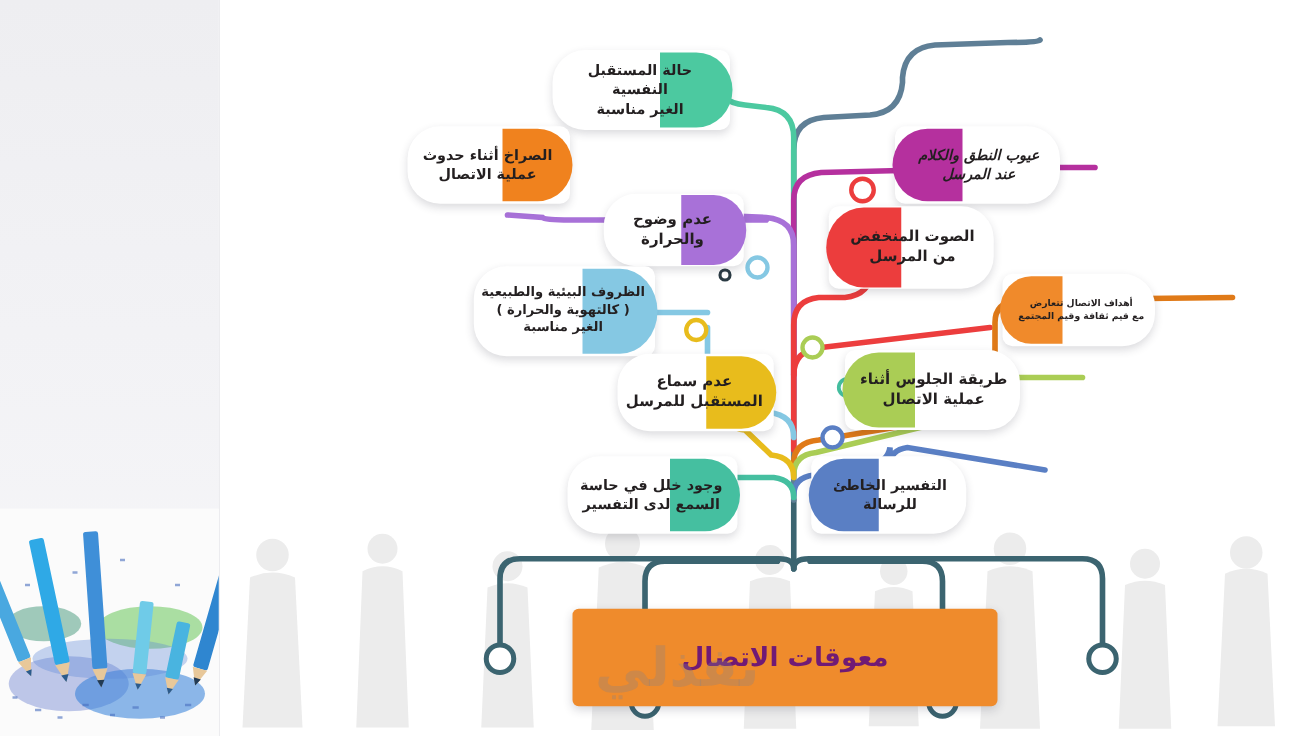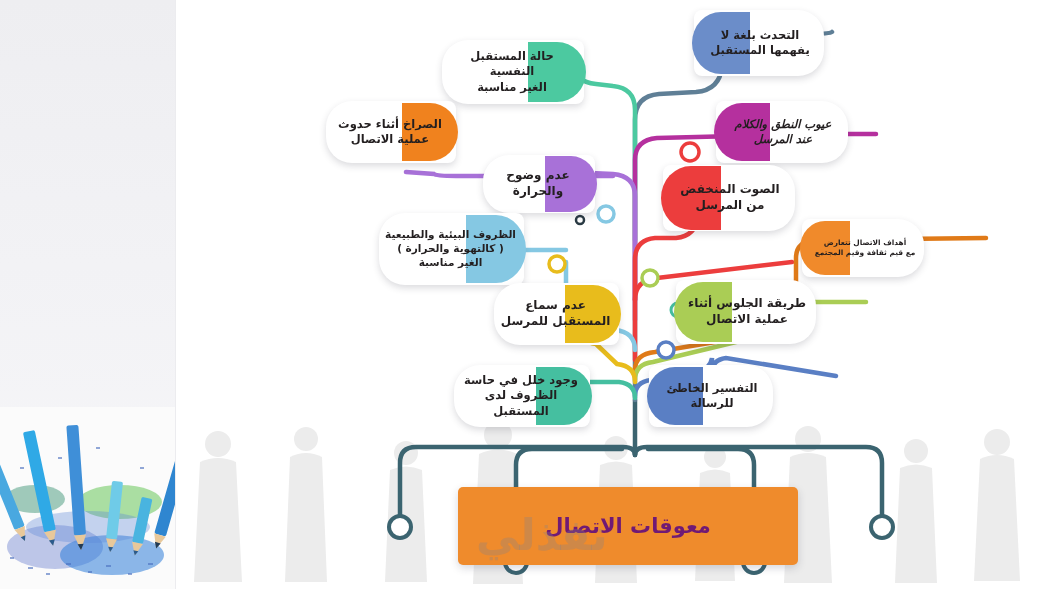--- a/index.html
+++ b/index.html
@@ -226,27 +226,20 @@
       <circle cx="381" cy="264" r="8" fill="#ffffff" stroke="#e8bc1c" stroke-width="3.5"></circle>
 
       <path d="M459 396 q0 -14 16 -16 L520 372 q14 -2 16 -14 L536 372 q0 -12 14 -14 L660 376" fill="none" stroke="#5a7fc4" stroke-width="4.5" stroke-linecap="round"></path>
       <circle cx="490" cy="350" r="8" fill="#ffffff" stroke="#5a7fc4" stroke-width="3.5"></circle>
 
       <path d="M459 398 q0 -14 -16 -16 L400 382 q-14 -2 -16 -14 L384 380" fill="none" stroke="#45bfa0" stroke-width="4.5" stroke-linecap="round"></path>
       <path d="M384 380 L300 380" fill="none" stroke="#45bfa0" stroke-width="4.5" stroke-linecap="round"></path>
       <circle cx="502" cy="310" r="7" fill="#ffffff" stroke="#45bfa0" stroke-width="3"></circle>
     </svg>
 
-    <div class="node" style="left:518px; top:10px; width:130px; height:66px;">
-      <div class="bulb" style="left:-2px; width:58px; height:62px; border-radius:50% 0 0 50%; background:#6b8dc9;"></div>
-      <div class="node-label" style="font-size:11.5px; padding-right:6px;">
-        <div>التحدث بلغة لا</div>
-          <div>يفهمها المستقبل</div>
-      </div>
-    </div>
 
     <div class="node" style="left:540px; top:101px; width:132px; height:62px;">
       <div class="bulb" style="left:-2px; width:56px; height:58px; border-radius:50% 0 0 50%; background:#b5309e;"></div>
       <div class="node-label" style="font-size:11.5px; padding-right:6px;font-style:italic;">
         <div>عيوب النطق والكلام</div>
           <div>عند المرسل</div>
       </div>
     </div>
 
     <div class="node" style="left:487px; top:165px; width:132px; height:66px;">
@@ -319,21 +312,21 @@
       <div class="node-label" style="font-size:12px; padding-left:6px;">
         <div>عدم سماع</div>
           <div>المستقبل للمرسل</div>
       </div>
     </div>
 
     <div class="node flip" style="left:278px; top:365px; width:136px; height:62px;">
       <div class="bulb" style="right:-2px; width:56px; height:58px; border-radius:0 50% 50% 0; background:#45bfa0;"></div>
       <div class="node-label" style="font-size:11.5px; padding-left:6px;">
         <div>وجود خلل في حاسة</div>
-          <div>الظروف لدى المستقبل</div>
+          <div>السمع لدى التفسير</div>
       </div>
     </div>
 
     <div class="title-box" style="left:282px; top:487px; width:340px; height:78px;">
       <span class="title-text">معوقات الاتصال</span>
     </div>
 
     <div class="watermark wm-ar" style="left:300px; top:510px;">نفذلي</div>
 
   </div>

